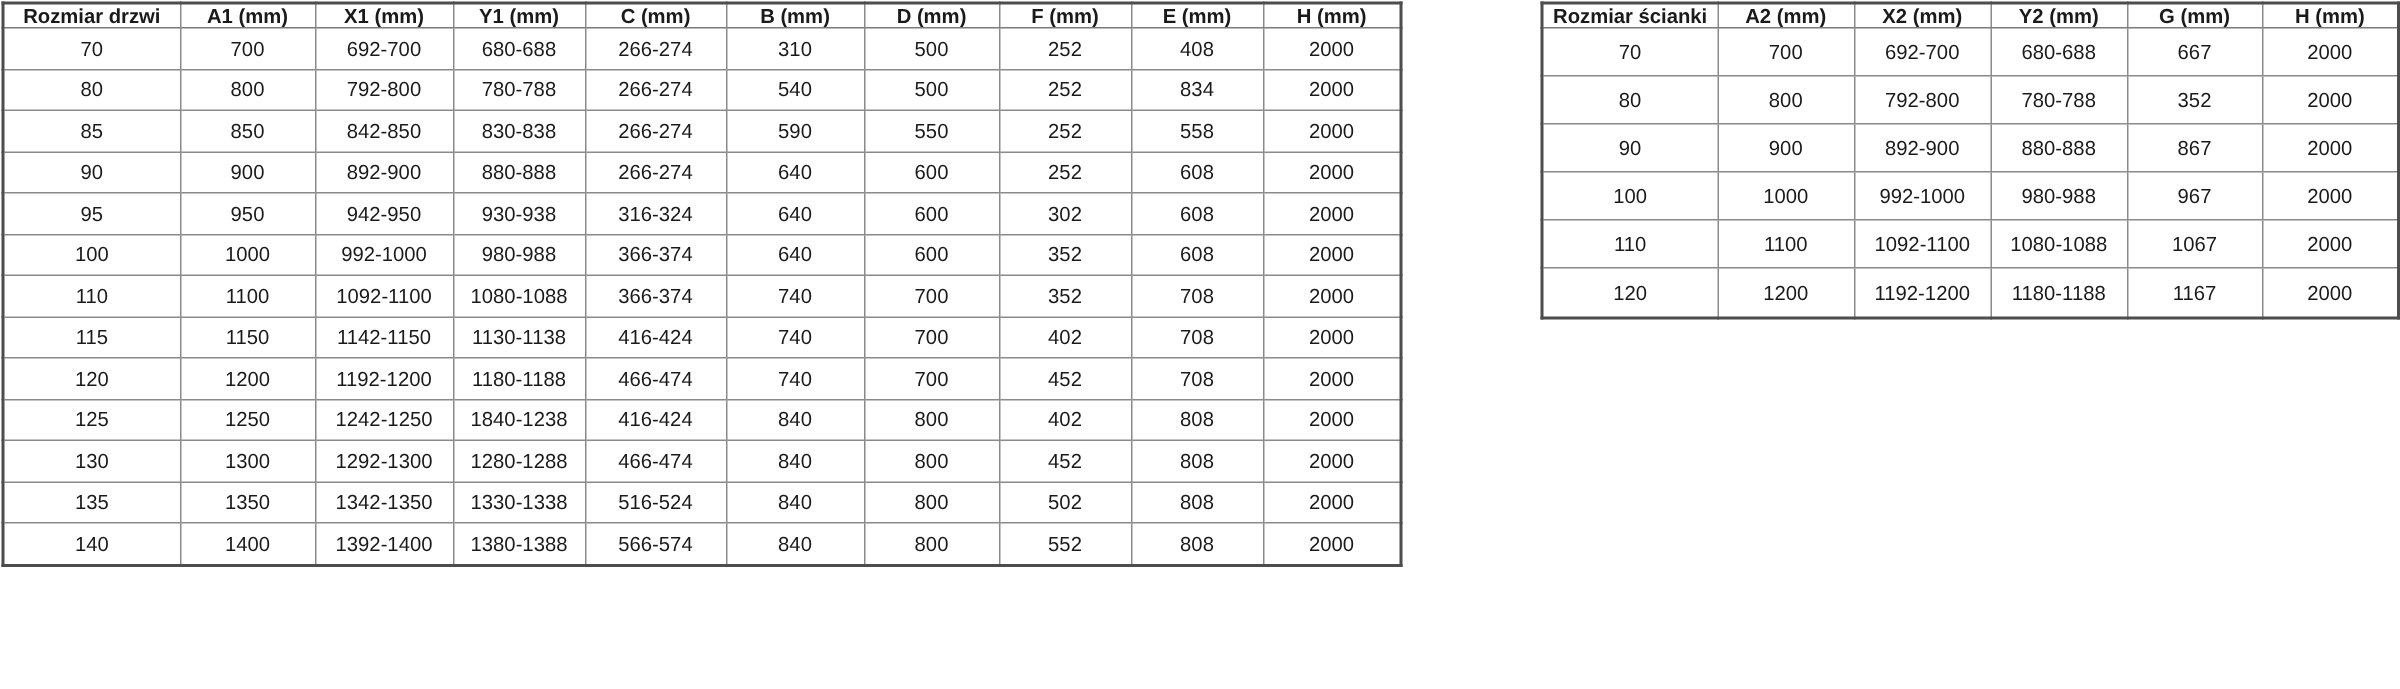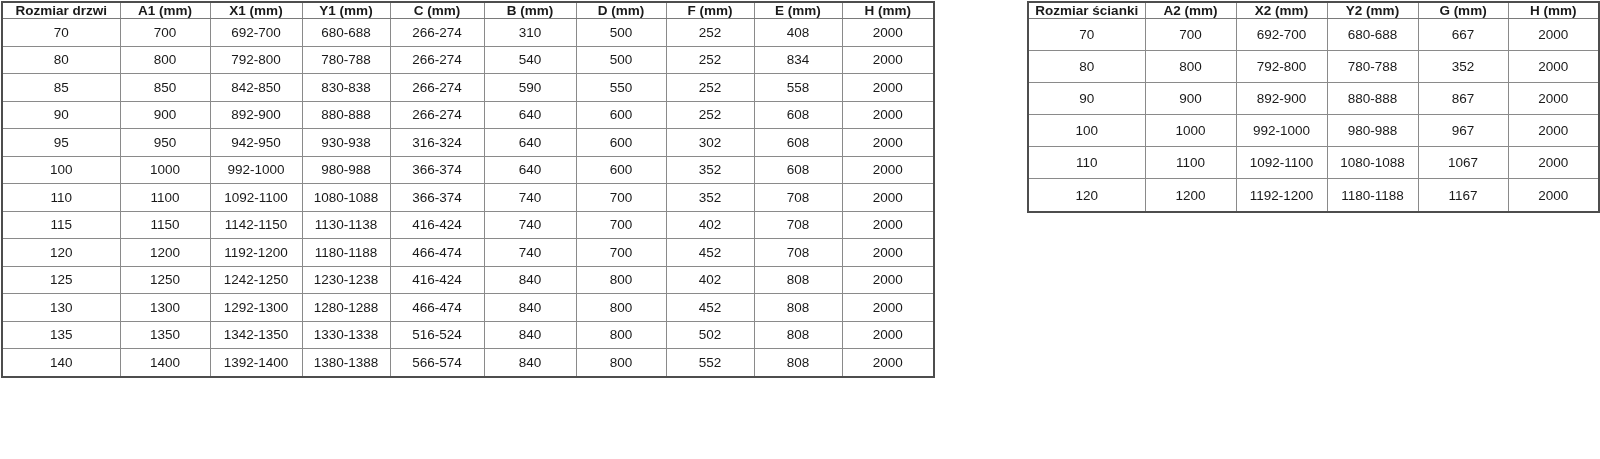--- a/index.html
+++ b/index.html
@@ -188,21 +188,21 @@
           <td>740</td>
           <td>700</td>
           <td>452</td>
           <td>708</td>
           <td>2000</td>
         </tr>
         <tr>
           <td>125</td>
           <td>1250</td>
           <td>1242-1250</td>
-          <td>1230-1238</td>
+          <td>1840-1238</td>
           <td>416-424</td>
           <td>840</td>
           <td>800</td>
           <td>402</td>
           <td>808</td>
           <td>2000</td>
         </tr>
         <tr>
           <td>130</td>
           <td>1300</td>

